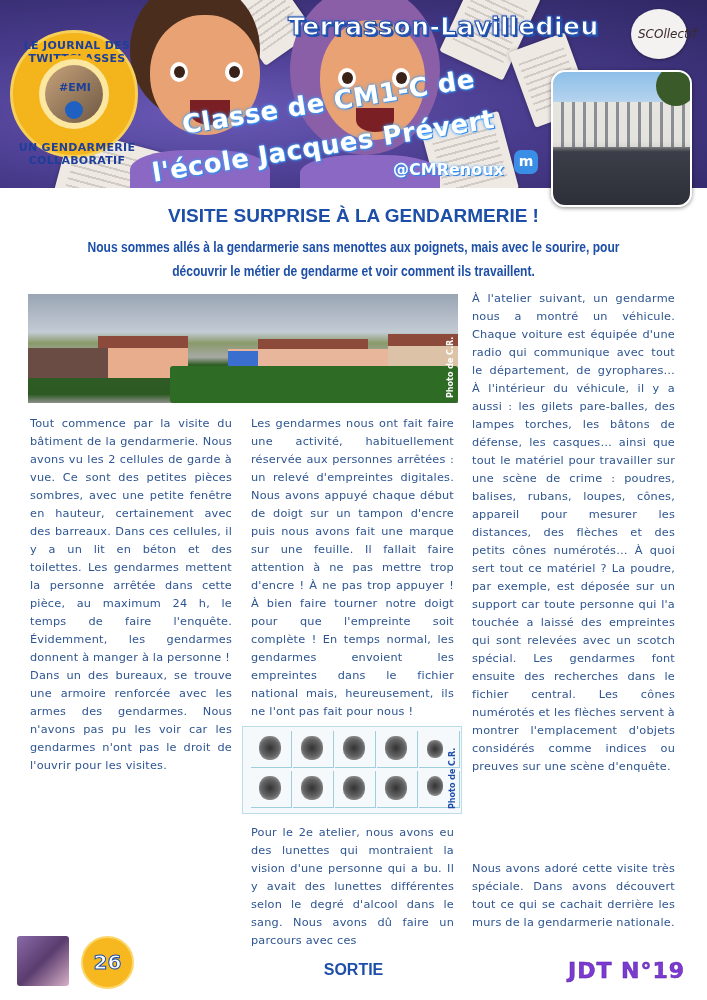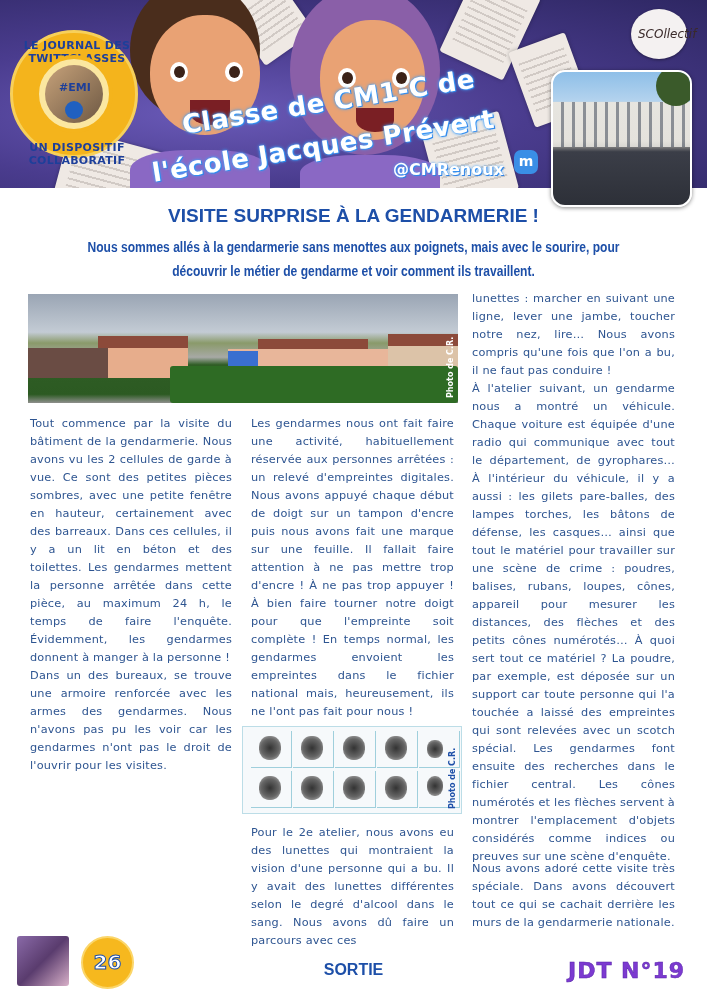--- a/index.html
+++ b/index.html
@@ -109,23 +109,24 @@
   <div class="mouth" style="left:356px;top:108px;width:38px;height:24px;"></div>
   <div class="shirt" style="left:300px;top:155px;width:140px;height:45px;"></div>
 
   <div class="logo-badge">
     <div class="logo-ring-text" style="top:6px;">LE JOURNAL DES TWITTCLASSES</div>
     <div class="logo-inner">
       <div class="logo-img"></div>
       <div class="logo-tag">#EMI</div>
       <div class="logo-pen"></div>
     </div>
-    <div class="logo-ring-text" style="top:108px;">UN DISPOSITIF COLLABORATIF</div>
+    <div class="logo-ring-text" style="top:108px;">UN GENDARMERIE COLLABORATIF</div>
   </div>
 
+  <div class="town">Terrasson-Lavilledieu</div>
   <div class="scoll">
       <span>SCOllectif</span>
     </div>
 
   <div class="class-title" style="left:180px;top:110px;">Classe de CM1-C de</div>
   <div class="class-title" style="left:150px;top:158px;">l'école Jacques Prévert</div>
   <div class="handle">@CMRenoux</div>
   <div class="masto">m</div>
 </div>
 
@@ -191,21 +192,20 @@
       <div class="fp" style="width:16px;height:20px;"></div>
     </div>
   <div class="credit credit-blue" style="left:205px;top:82px;">Photo de C.R.</div>
 </div>
 
 <div class="col col2b">
   <p>Pour le 2e atelier, nous avons eu des lunettes qui montraient la vision d'une personne qui a bu. Il y avait des lunettes différentes selon le degré d'alcool dans le sang. Nous avons dû faire un parcours avec ces</p>
 </div>
 
 <div class="col col3">
-  <p>lunettes : marcher en suivant une ligne, lever une jambe, toucher notre nez, lire… Nous avons compris qu'une fois que l'on a bu, il ne faut pas conduire !</p>
   <p>À l'atelier suivant, un gendarme nous a montré un véhicule. Chaque voiture est équipée d'une radio qui communique avec tout le département, de gyrophares… À l'intérieur du véhicule, il y a aussi : les gilets pare-balles, des lampes torches, les bâtons de défense, les casques… ainsi que tout le matériel pour travailler sur une scène de crime : poudres, balises, rubans, loupes, cônes, appareil pour mesurer les distances, des flèches et des petits cônes numérotés… À quoi sert tout ce matériel ? La poudre, par exemple, est déposée sur un support car toute personne qui l'a touchée a laissé des empreintes qui sont relevées avec un scotch spécial. Les gendarmes font ensuite des recherches dans le fichier central. Les cônes numérotés et les flèches servent à montrer l'emplacement d'objets considérés comme indices ou preuves sur une scène d'enquête.</p>
 </div>
 <div class="col col3b">
   <p>Nous avons adoré cette visite très spéciale. Dans avons découvert tout ce qui se cachait derrière les murs de la gendarmerie nationale.</p>
 </div>
 
 <div class="footer-img1"></div>
 <div class="footer-badge">
     <span>26</span>
   </div>

